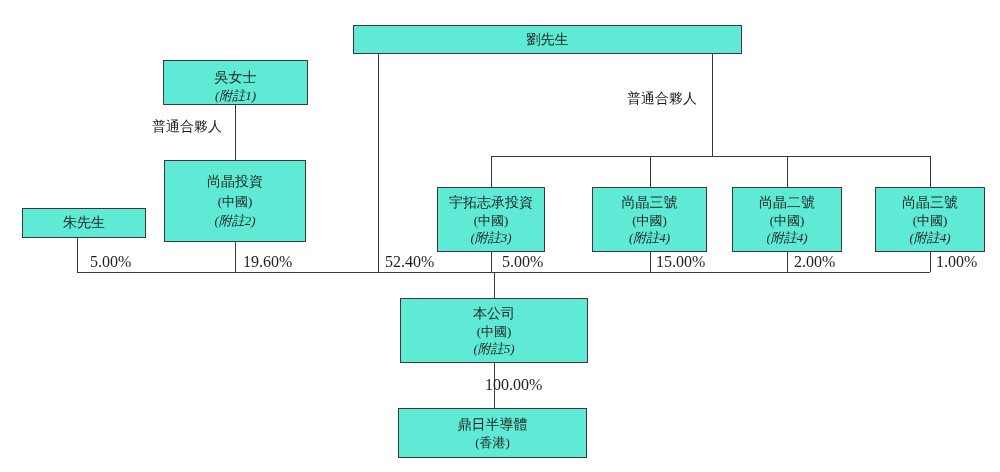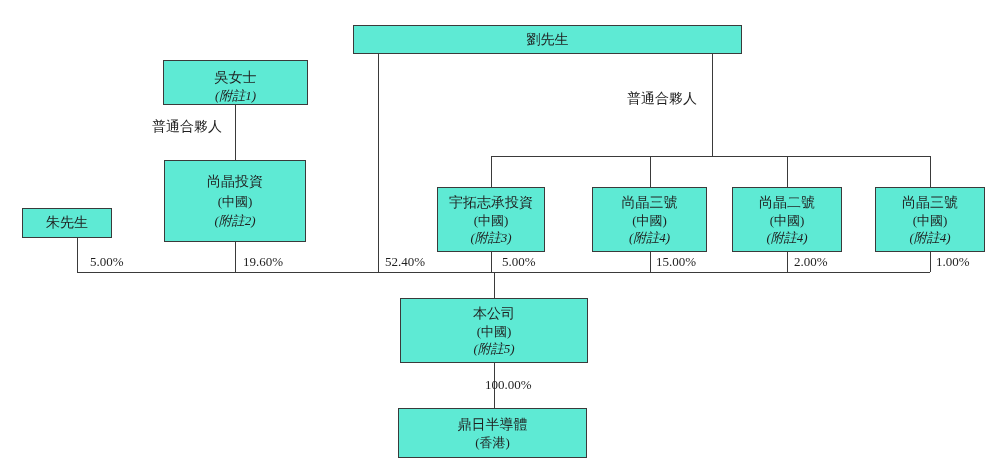--- a/index.html
+++ b/index.html
@@ -23,21 +23,21 @@
     align-items:center;
     text-align:center;
   }
   .box .name{font-size:14px;line-height:18px;white-space:nowrap;}
   .box .region{font-size:13px;line-height:17px;white-space:nowrap;}
   .box .note{font-size:13px;line-height:17px;font-style:italic;white-space:nowrap;}
   .tall .name{line-height:20px;}
   .tall .region,.tall .note{line-height:19px;}
   .lbl{
     position:absolute;
-    font-size:13px;
+    font-size:16px;
     line-height:15px;
     white-space:nowrap;
   }
   .gp{font-size:14px;}
 </style>
 </head>
 <body>
 
 <div class="stage">
 
@@ -71,21 +71,21 @@
     <div class="name">吳女士</div>
     <div class="note">(附註1)</div>
   </div>
 
   <div class="box tall" style="left:164px;top:160px;width:142px;height:82px;">
     <div class="name">尚晶投資</div>
     <div class="region">(中國)</div>
     <div class="note">(附註2)</div>
   </div>
 
-  <div class="box" style="left:22px;top:208px;width:90px;height:30px;">
+  <div class="box" style="left:22px;top:208px;width:124px;height:30px;">
     <div class="name">朱先生</div>
   </div>
 
   <div class="box" style="left:437px;top:187px;width:108px;height:65px;">
     <div class="name">宇拓志承投資</div>
     <div class="region">(中國)</div>
     <div class="note">(附註3)</div>
   </div>
 
   <div class="box" style="left:592px;top:187px;width:115px;height:65px;">

